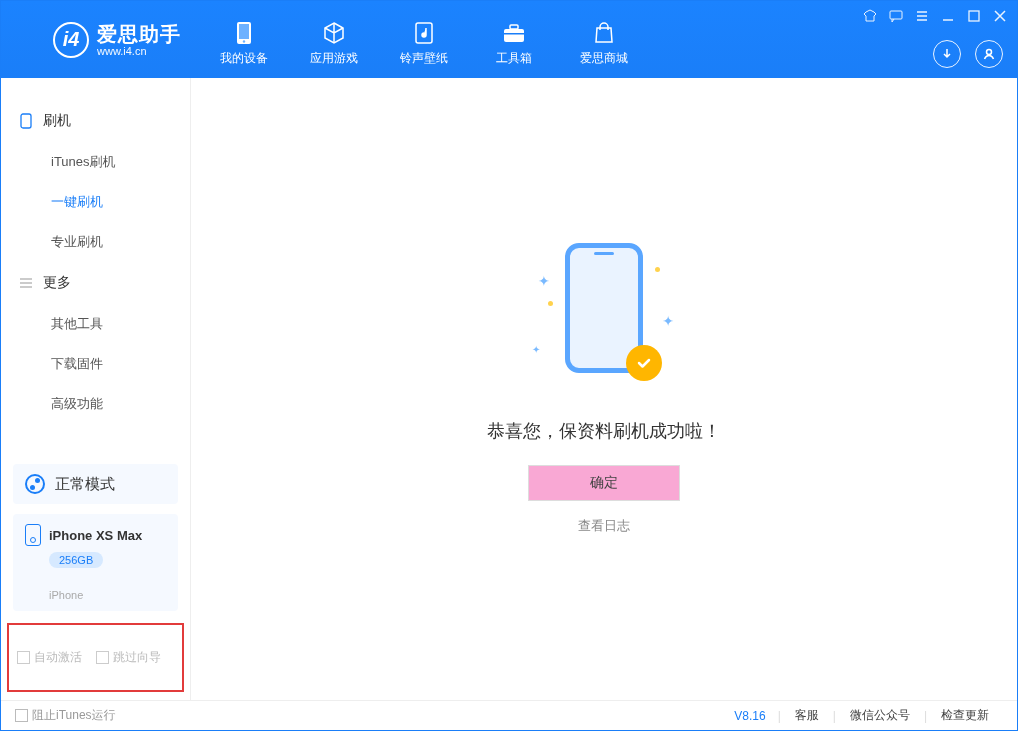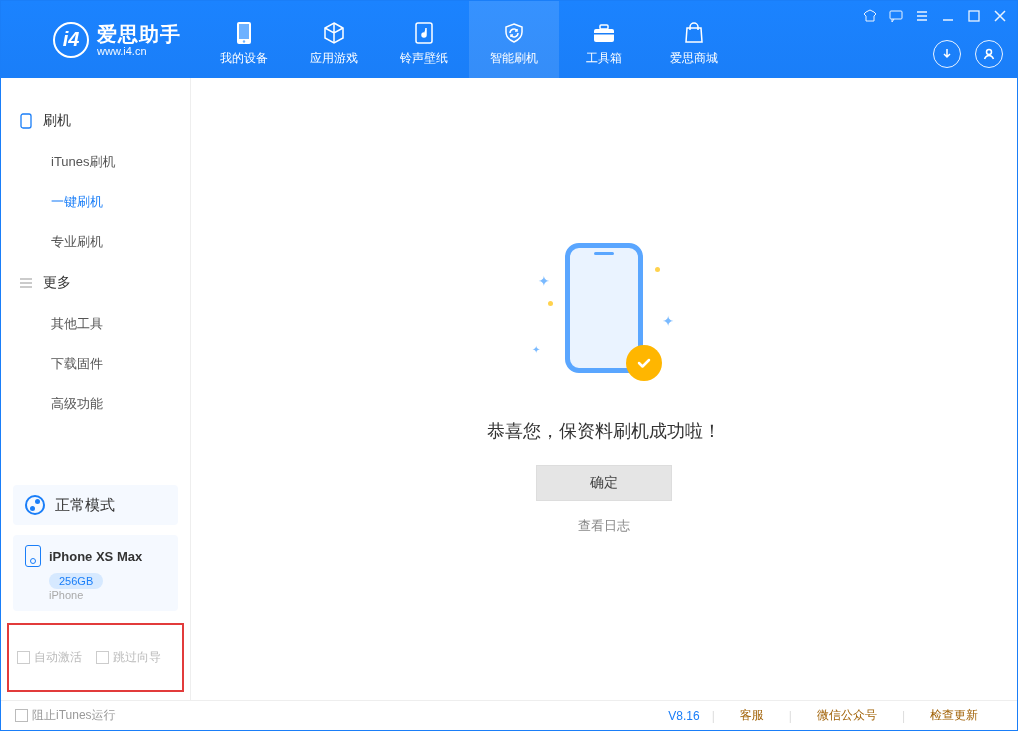--- a/index.html
+++ b/index.html
@@ -36,49 +36,49 @@
 .mode-card { display: flex; align-items: center; gap: 10px; font-size: 15px; color: #333; }
 .mode-icon { width: 20px; height: 20px; border: 2px solid #1a7ef8; border-radius: 50%; position: relative; }
 .mode-icon::before, .mode-icon::after { content: ""; position: absolute; width: 5px; height: 5px; background: #1a7ef8; border-radius: 50%; }
 .mode-icon::before { top: 2px; left: 8px; }
 .mode-icon::after { bottom: 2px; right: 8px; }
 .dev-row { display: flex; align-items: center; gap: 8px; }
 .dev-icon { width: 16px; height: 22px; border: 1.5px solid #1a7ef8; border-radius: 3px; position: relative; }
 .dev-icon::after { content: ""; position: absolute; bottom: 2px; left: 50%; transform: translateX(-50%); width: 4px; height: 4px; border: 1px solid #1a7ef8; border-radius: 50%; }
 .dev-name { font-size: 13px; font-weight: 700; color: #333; }
 .cap-chip { display: inline-block; margin-top: 6px; margin-left: 24px; background: #d6e9ff; color: #1a7ef8; font-size: 11px; padding: 2px 10px; border-radius: 10px; }
-.dev-type { margin-top: 0; margin-left: 24px; font-size: 11px; color: #aaa; }
+.dev-type { margin-top: 21px; margin-left: 24px; font-size: 11px; color: #aaa; }
 
 .checks-row { border: 2px solid #e23b3b; padding: 24px 8px; margin: 2px 6px 8px 6px; display: flex; gap: 14px; }
 .ck { display: flex; align-items: center; gap: 4px; font-size: 12px; color: #bbb; }
 .ck-box { width: 13px; height: 13px; border: 1px solid #ccc; }
 
 .main { flex: 1; display: flex; flex-direction: column; align-items: center; justify-content: center; position: relative; }
 .illus { position: relative; width: 200px; height: 150px; }
 .phone { position: absolute; left: 50%; top: 0; transform: translateX(-50%); width: 78px; height: 130px; border: 5px solid #5aa6ff; border-radius: 14px; background: #eaf3ff; }
 .phone::before { content: ""; position: absolute; top: 4px; left: 50%; transform: translateX(-50%); width: 20px; height: 3px; background: #5aa6ff; border-radius: 2px; }
 .check-badge { position: absolute; right: 42px; bottom: 12px; width: 36px; height: 36px; background: #ffb600; border-radius: 50%; display: flex; align-items: center; justify-content: center; }
 .star { position: absolute; font-size: 14px; color: #7abaff; }
 .star.s1 { left: 34px; top: 30px; }
 .star.s2 { left: 28px; bottom: 38px; font-size: 10px; }
 .star.s3 { right: 30px; top: 70px; }
 .dot { position: absolute; width: 5px; height: 5px; background: #ffd24d; border-radius: 50%; }
 .dot.d1 { left: 44px; top: 58px; }
 .dot.d2 { right: 44px; top: 24px; }
 .msg { font-size: 18px; color: #333; margin-top: 26px; }
-.ok-btn { margin-top: 22px; width: 136px; height: 36px; border: 1px solid #ddd; background: #e5e5e5; font-size: 14px; color: #444; cursor: pointer; }
+.ok-btn { margin-top: 22px; width: 152px; height: 36px; border: 1px solid #ddd; background: #f9a8d4; font-size: 14px; color: #444; cursor: pointer; }
 .log-link { margin-top: 16px; font-size: 13px; color: #888; cursor: pointer; }
 
 
 .footer { height: 30px; border-top: 1px solid #eee; display: flex; align-items: center; padding: 0 14px; font-size: 12px; color: #999; }
 .footer .ck { color: #999; }
 .footer .ck-box { border-color: #bbb; }
 .footer-spacer { flex: 1; }
 .ver { color: #1a7ef8; margin-right: 12px; }
-.flink { color: #a16207; padding: 0 25px; cursor: pointer; }
+.flink { color: #404040; padding: 0 14px; cursor: pointer; }
 .fdiv { color: #ddd; }
 </style>
 </head>
 <body>
 
 <div class="window">
 
   <div class="header">
     <div class="logo-wrap">
       <div class="logo-mark">i4</div>
@@ -108,30 +108,20 @@
         <span class="nav-label">应用游戏</span>
       </div>
       <div class="nav-item">
         <span class="nav-icon">
             <svg width="22" height="24" viewBox="0 0 22 24" fill="none" stroke="#fff" stroke-width="1.5">
               <rect x="3" y="2" width="16" height="20" rx="2"></rect>
               <path d="M13 7v7a2 2 0 1 1-2-2" fill="#fff"></path>
             </svg>
           </span>
         <span class="nav-label">铃声壁纸</span>
-      </div>
-      <div class="nav-item active">
-        <span class="nav-icon">
-            <svg width="24" height="24" viewBox="0 0 24 24" fill="none" stroke="#fff" stroke-width="1.5">
-              <path d="M12 3l8 3v5c0 5-3.5 8-8 10-4.5-2-8-5-8-10V6l8-3z"></path>
-              <path d="M8 12a4 4 0 0 1 7-2.6M16 12a4 4 0 0 1-7 2.6"></path>
-              <path d="M15 8v2h-2M9 16v-2h2"></path>
-            </svg>
-          </span>
-        <span class="nav-label">智能刷机</span>
       </div>
       <div class="nav-item">
         <span class="nav-icon">
             <svg width="24" height="22" viewBox="0 0 24 22" fill="#fff">
               <rect x="2" y="7" width="20" height="13" rx="2"></rect>
               <rect x="8" y="3" width="8" height="4" rx="1" fill="none" stroke="#fff" stroke-width="1.5"></rect>
               <rect x="2" y="11" width="20" height="1.5" fill="#1a7ef8"></rect>
             </svg>
           </span>
         <span class="nav-label">工具箱</span>

